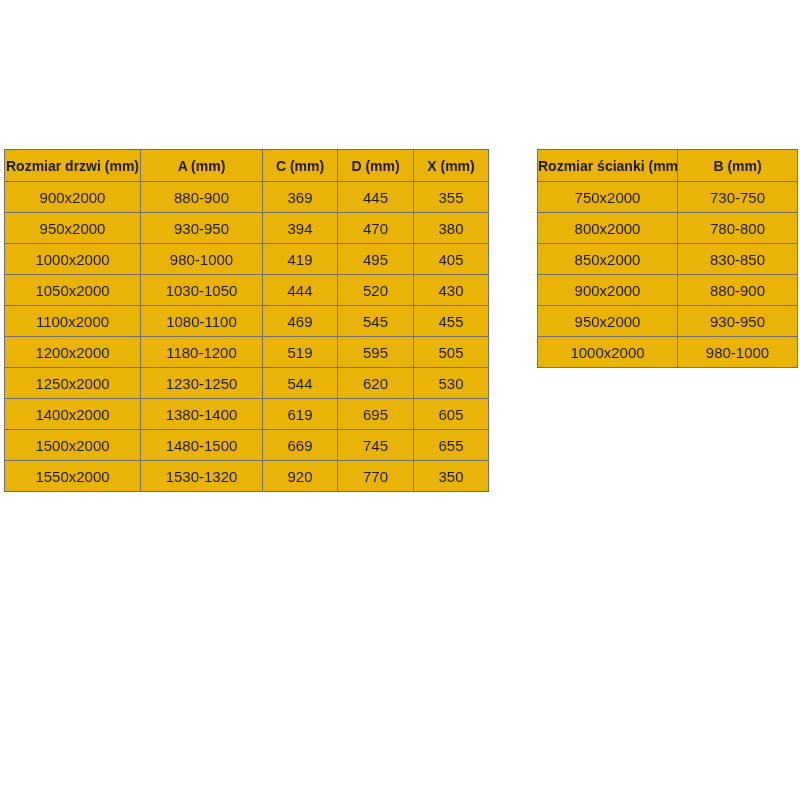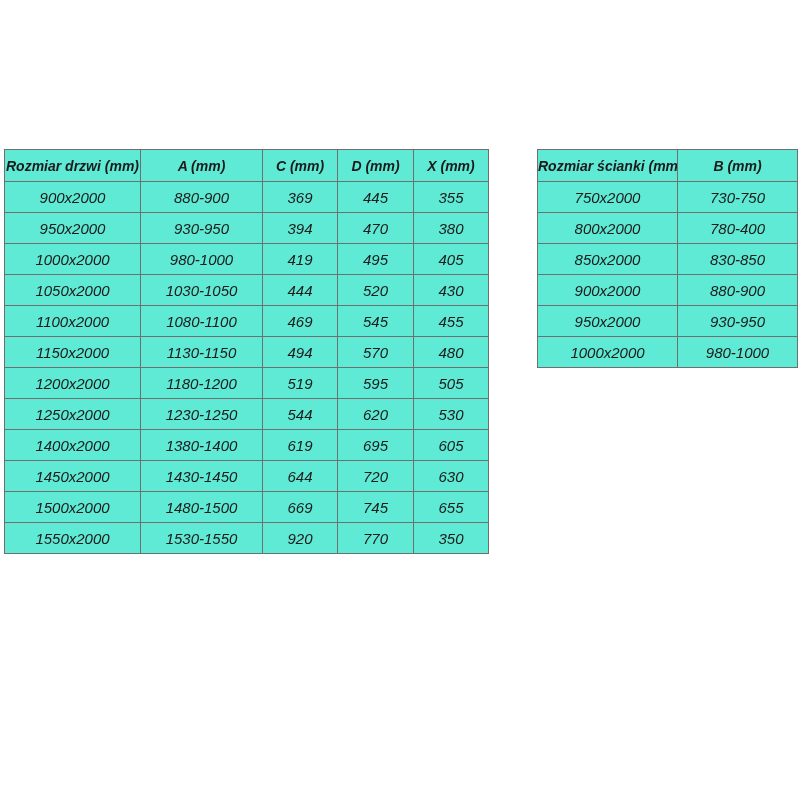--- a/index.html
+++ b/index.html
@@ -11,22 +11,21 @@
     width: 800px;
     height: 800px;
     position: relative;
     font-family: "Liberation Sans", sans-serif;
     color: #1b1b1b;
   }
   .spec-table {
     position: absolute;
     border-collapse: collapse;
     table-layout: fixed;
-    background: #5eead4;
-    font-style: italic;
+    background: #eab308;
   }
   .spec-table th,
   .spec-table td {
     border: 1px solid #6f6f6f;
     text-align: center;
     vertical-align: middle;
     padding: 0;
     white-space: nowrap;
     overflow: hidden;
     font-size: 15px;
@@ -99,27 +98,20 @@
         <td>430</td>
       </tr>
       <tr>
         <td>1100x2000</td>
         <td>1080-1100</td>
         <td>469</td>
         <td>545</td>
         <td>455</td>
       </tr>
       <tr>
-        <td>1150x2000</td>
-        <td>1130-1150</td>
-        <td>494</td>
-        <td>570</td>
-        <td>480</td>
-      </tr>
-      <tr>
         <td>1200x2000</td>
         <td>1180-1200</td>
         <td>519</td>
         <td>595</td>
         <td>505</td>
       </tr>
       <tr>
         <td>1250x2000</td>
         <td>1230-1250</td>
         <td>544</td>
@@ -127,36 +119,29 @@
         <td>530</td>
       </tr>
       <tr>
         <td>1400x2000</td>
         <td>1380-1400</td>
         <td>619</td>
         <td>695</td>
         <td>605</td>
       </tr>
       <tr>
-        <td>1450x2000</td>
-        <td>1430-1450</td>
-        <td>644</td>
-        <td>720</td>
-        <td>630</td>
-      </tr>
-      <tr>
         <td>1500x2000</td>
         <td>1480-1500</td>
         <td>669</td>
         <td>745</td>
         <td>655</td>
       </tr>
       <tr>
         <td>1550x2000</td>
-        <td>1530-1550</td>
+        <td>1530-1320</td>
         <td>920</td>
         <td>770</td>
         <td>350</td>
       </tr>
     </tbody>
   </table>
 
 <table id="wall-table" class="spec-table">
   <colgroup>
     <col style="width:140px">
@@ -168,21 +153,21 @@
         <th>B (mm)</th>
       </tr>
     </thead>
     <tbody>
       <tr>
         <td>750x2000</td>
         <td>730-750</td>
       </tr>
       <tr>
         <td>800x2000</td>
-        <td>780-400</td>
+        <td>780-800</td>
       </tr>
       <tr>
         <td>850x2000</td>
         <td>830-850</td>
       </tr>
       <tr>
         <td>900x2000</td>
         <td>880-900</td>
       </tr>
       <tr>

